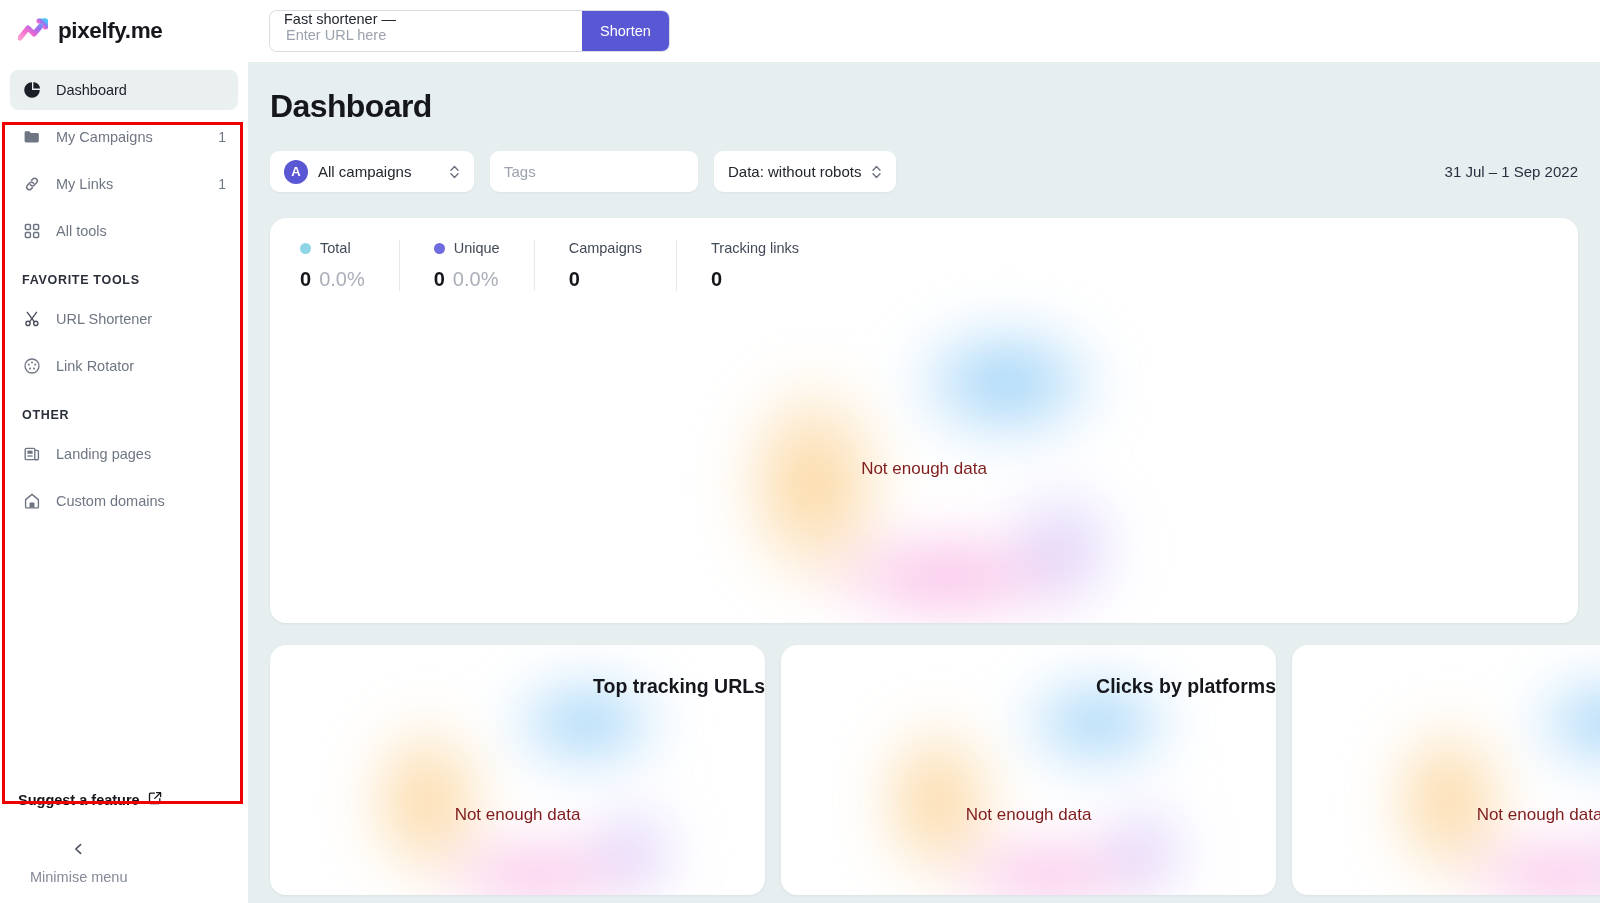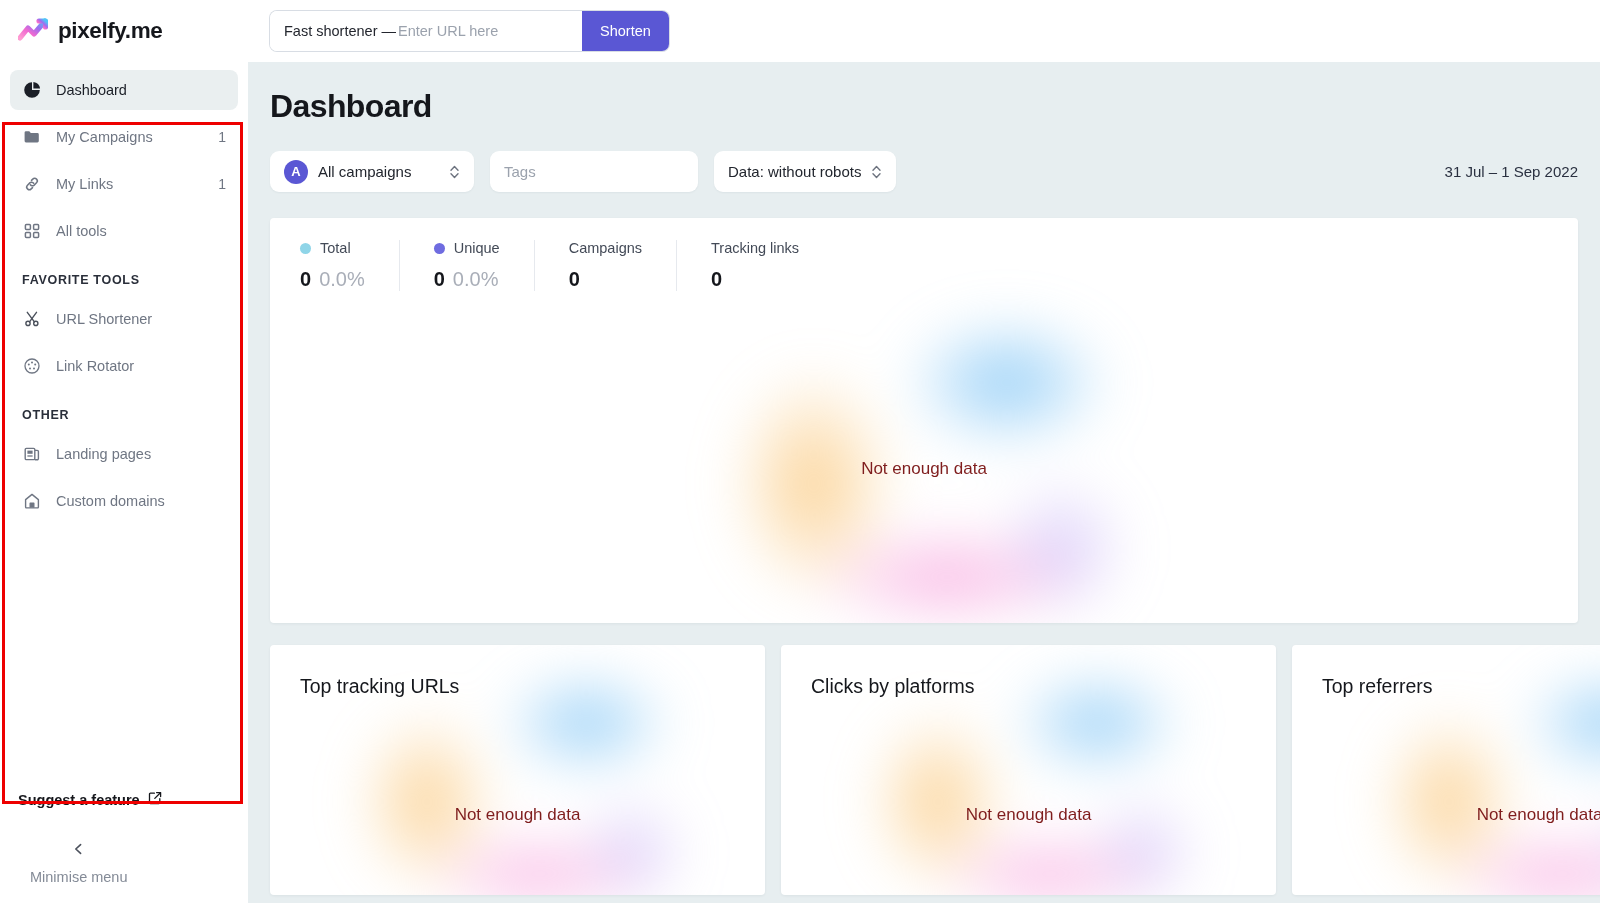--- a/index.html
+++ b/index.html
@@ -33,25 +33,26 @@
     display: flex; align-items: stretch;
     margin-left: 22px;
     height: 40px;
     border-radius: 7px;
     overflow: hidden;
     box-shadow: 0 0 0 1px #d8dde4;
     background: #fff;
   }
   .shortener-field {
     width: 312px;
-    display: flex; align-items: center;
+    display: flex; 
     padding: 0 14px;
     font-size: 14.5px;
     background: #fff;
     white-space: nowrap;
+    flex-direction: column;
   }
   .shortener-label { color: #23262e; }
   .shortener-placeholder { color: #9ba2ad; margin-left: 2px; }
   .shorten-btn {
     background: #5a57d4;
     color: #ffffff;
     font-size: 14.5px; font-weight: 400;
     display: flex; align-items: center; justify-content: center;
     padding: 0 18px;
     border: none; cursor: pointer;
@@ -160,21 +161,21 @@
   .filter-left { display: flex; align-items: center; }
   .stepper { display: flex; flex-direction: column; align-items: center; gap: 2px; color: #6d737f; }
   .filter-tags { width: 208px; color: #9ba2ad; }
   .filter-data { justify-content: space-between; gap: 10px; }
   .date-range {
     margin-left: auto; font-size: 15px; color: #2a3040; white-space: nowrap;
   }
 
   
   .card {
-    background: #ffffff; border-radius: 4px;
+    background: #ffffff; border-radius: 16px;
     box-shadow: 0 1px 3px rgba(20,30,50,.06);
     position: relative; overflow: hidden;
   }
   .chart-card { height: 405px; margin-right: 22px; }
 
   .stats {
     display: flex; align-items: stretch;
     padding: 22px 30px 0 30px;
   }
   .stat { padding-right: 34px; margin-right: 34px; border-right: 1px solid #e6e9ee; }
@@ -211,22 +212,22 @@
   }
 
   .chart-area { position: absolute; left: 0; right: 0; top: 96px; bottom: 0; }
 
   
   .bottom-row {
     display: flex; gap: 16px; margin-top: 22px; padding-right: 0;
   }
   .small-card { width: 495px; min-width: 495px; height: 250px; position: relative; }
   .small-card-title {
-    font-size: 19.5px; font-weight: 400; color: #15171c;
-    padding: 30px 0 0 30px; position: relative; z-index: 3;
+    font-size: 19.5px; font-weight: 700; color: #15171c;
+    padding: 30px 0 0 30px; position: relative; z-index: 3; text-align: right;
   }
   .small-card .blob { top: 40px; }
   .small-card .blob::before { width: 380px; height: 280px; }
   .small-card .blob-text { margin-top: 50px; }
 </style>
 </head>
 <body>
 
 <div id="app">
 

